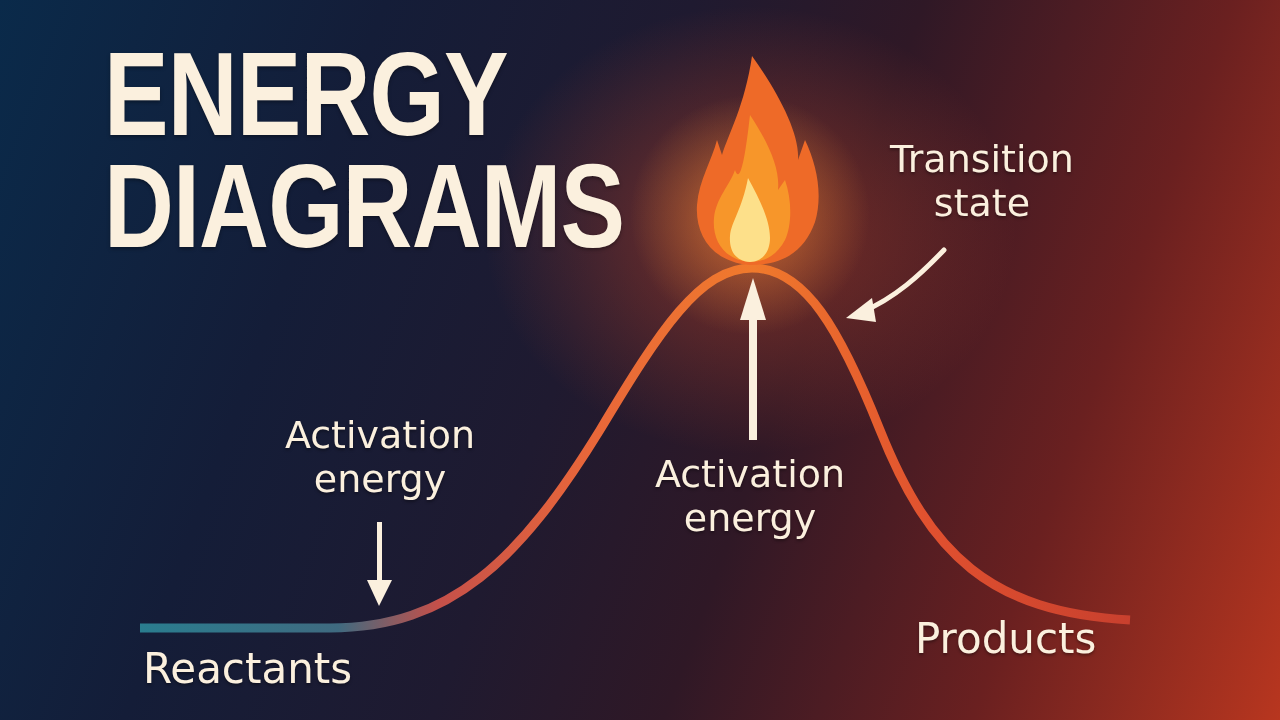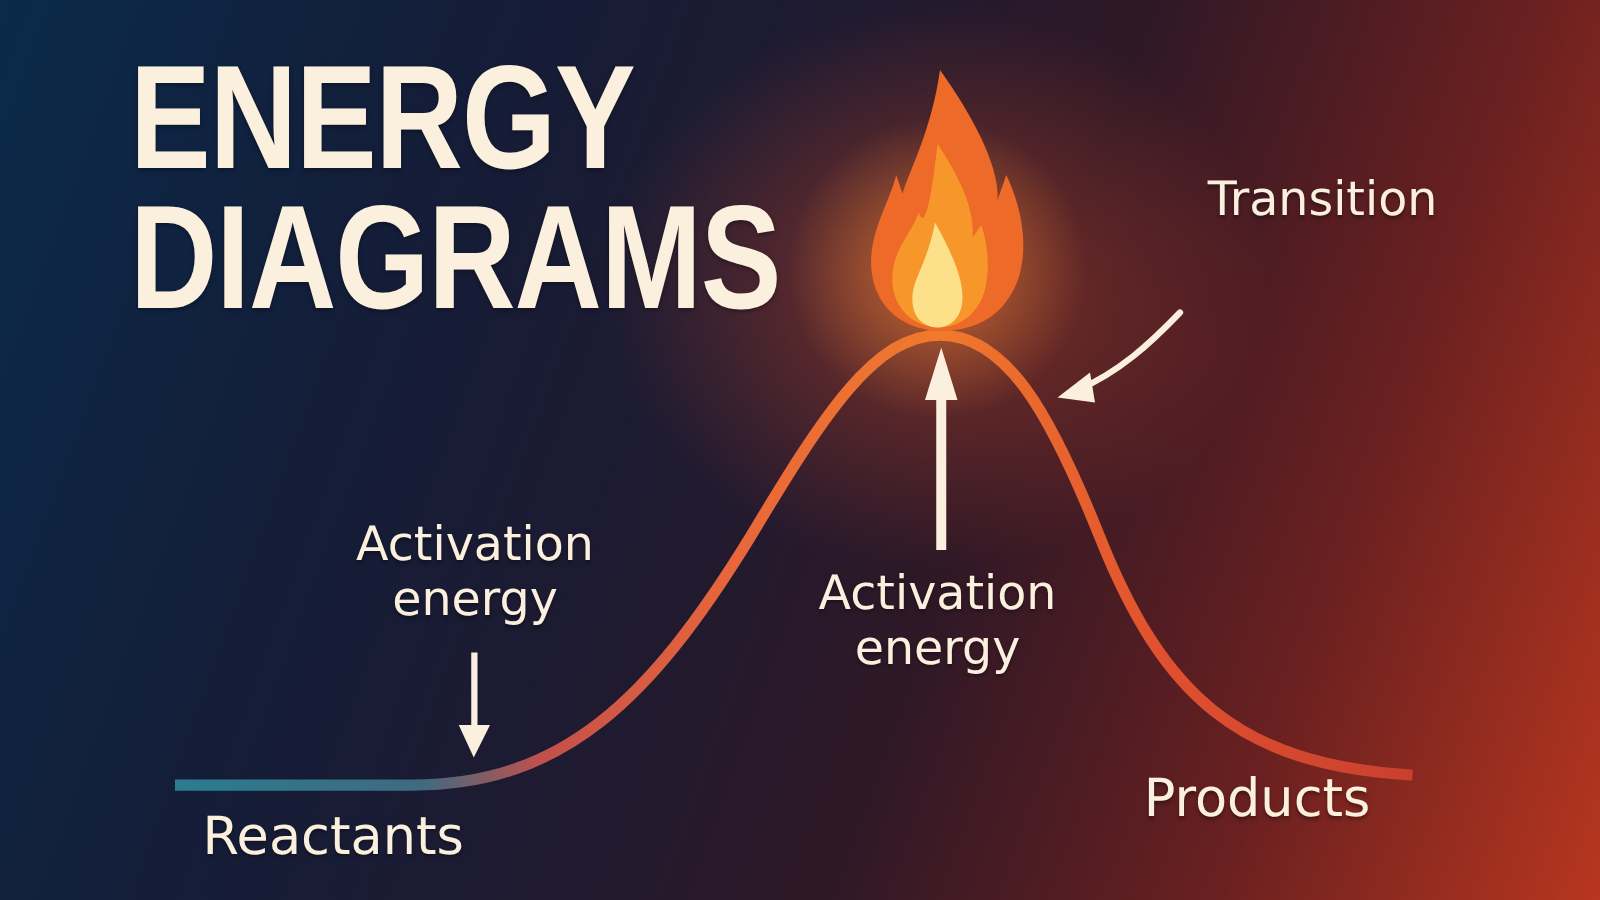--- a/index.html
+++ b/index.html
@@ -18,24 +18,24 @@
       transform: scaleX(0.82); transform-origin: left top;
       text-shadow: 0 2px 4px rgba(0,0,0,0.35);
     }
     .title span { display: block; }
     .label {
       position: absolute; color: #fbf0de; font-family: "DejaVu Sans", sans-serif;
       font-weight: 500; text-align: center; line-height: 1.15;
       text-shadow: 0 2px 3px rgba(0,0,0,0.35);
     }
     .label span { display: block; }
-    .lbl-ts { left: 928px; top: 138px; width: 260px; font-size: 38px; }
+    .lbl-ts { left: 852px; top: 138px; width: 260px; font-size: 38px; }
     .lbl-ae-left { left: 240px; top: 414px; width: 280px; font-size: 38px; }
     .lbl-ae-center { left: 620px; top: 453px; width: 260px; font-size: 38px; }
-    .lbl-reactants { left: 162px; top: 645px; font-size: 42px; text-align: left; }
+    .lbl-reactants { left: 143px; top: 645px; font-size: 42px; text-align: left; }
     .lbl-products { left: 915px; top: 615px; font-size: 42px; text-align: left; }
     svg.diagram { position: absolute; left: 0; top: 0; }
   </style>
 </head>
 <body>
 
 <div class="canvas">
 
   <h1 class="title">
     <span>ENERGY</span>
@@ -80,20 +80,21 @@
     </g>
 
     <g>
       <path d="M944 250 C 920 275, 895 298, 862 312" fill="none" stroke="#fbf0de" stroke-width="5" stroke-linecap="round"></path>
       <polygon points="846,318 872,298 876,322" fill="#fbf0de"></polygon>
     </g>
   </svg>
 
   <div class="label lbl-ts">
     <span>Transition</span>
+    <span>state</span>
   </div>
 
   <div class="label lbl-ae-left">
     <span>Activation</span>
     <span>energy</span>
   </div>
 
   <div class="label lbl-ae-center">
     <span>Activation</span>
     <span>energy</span>

